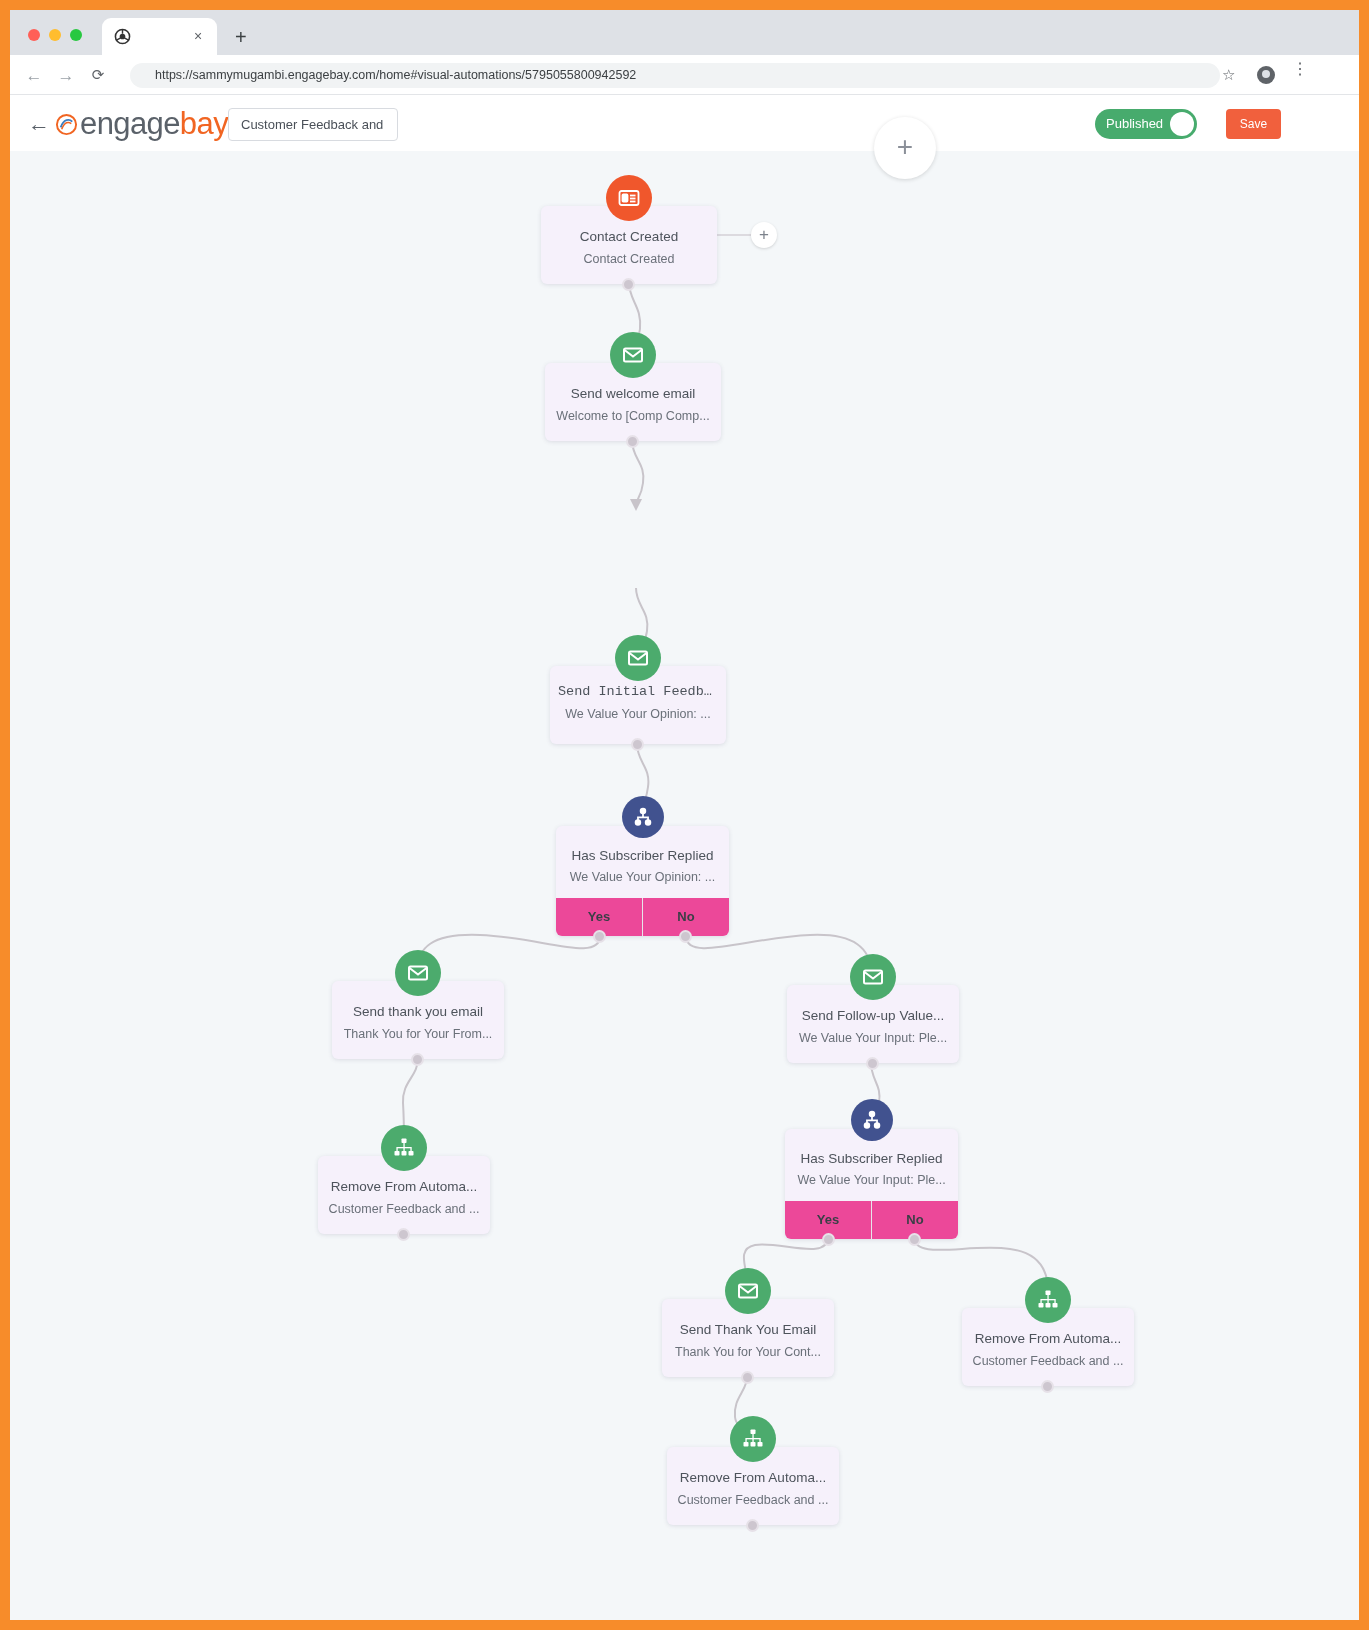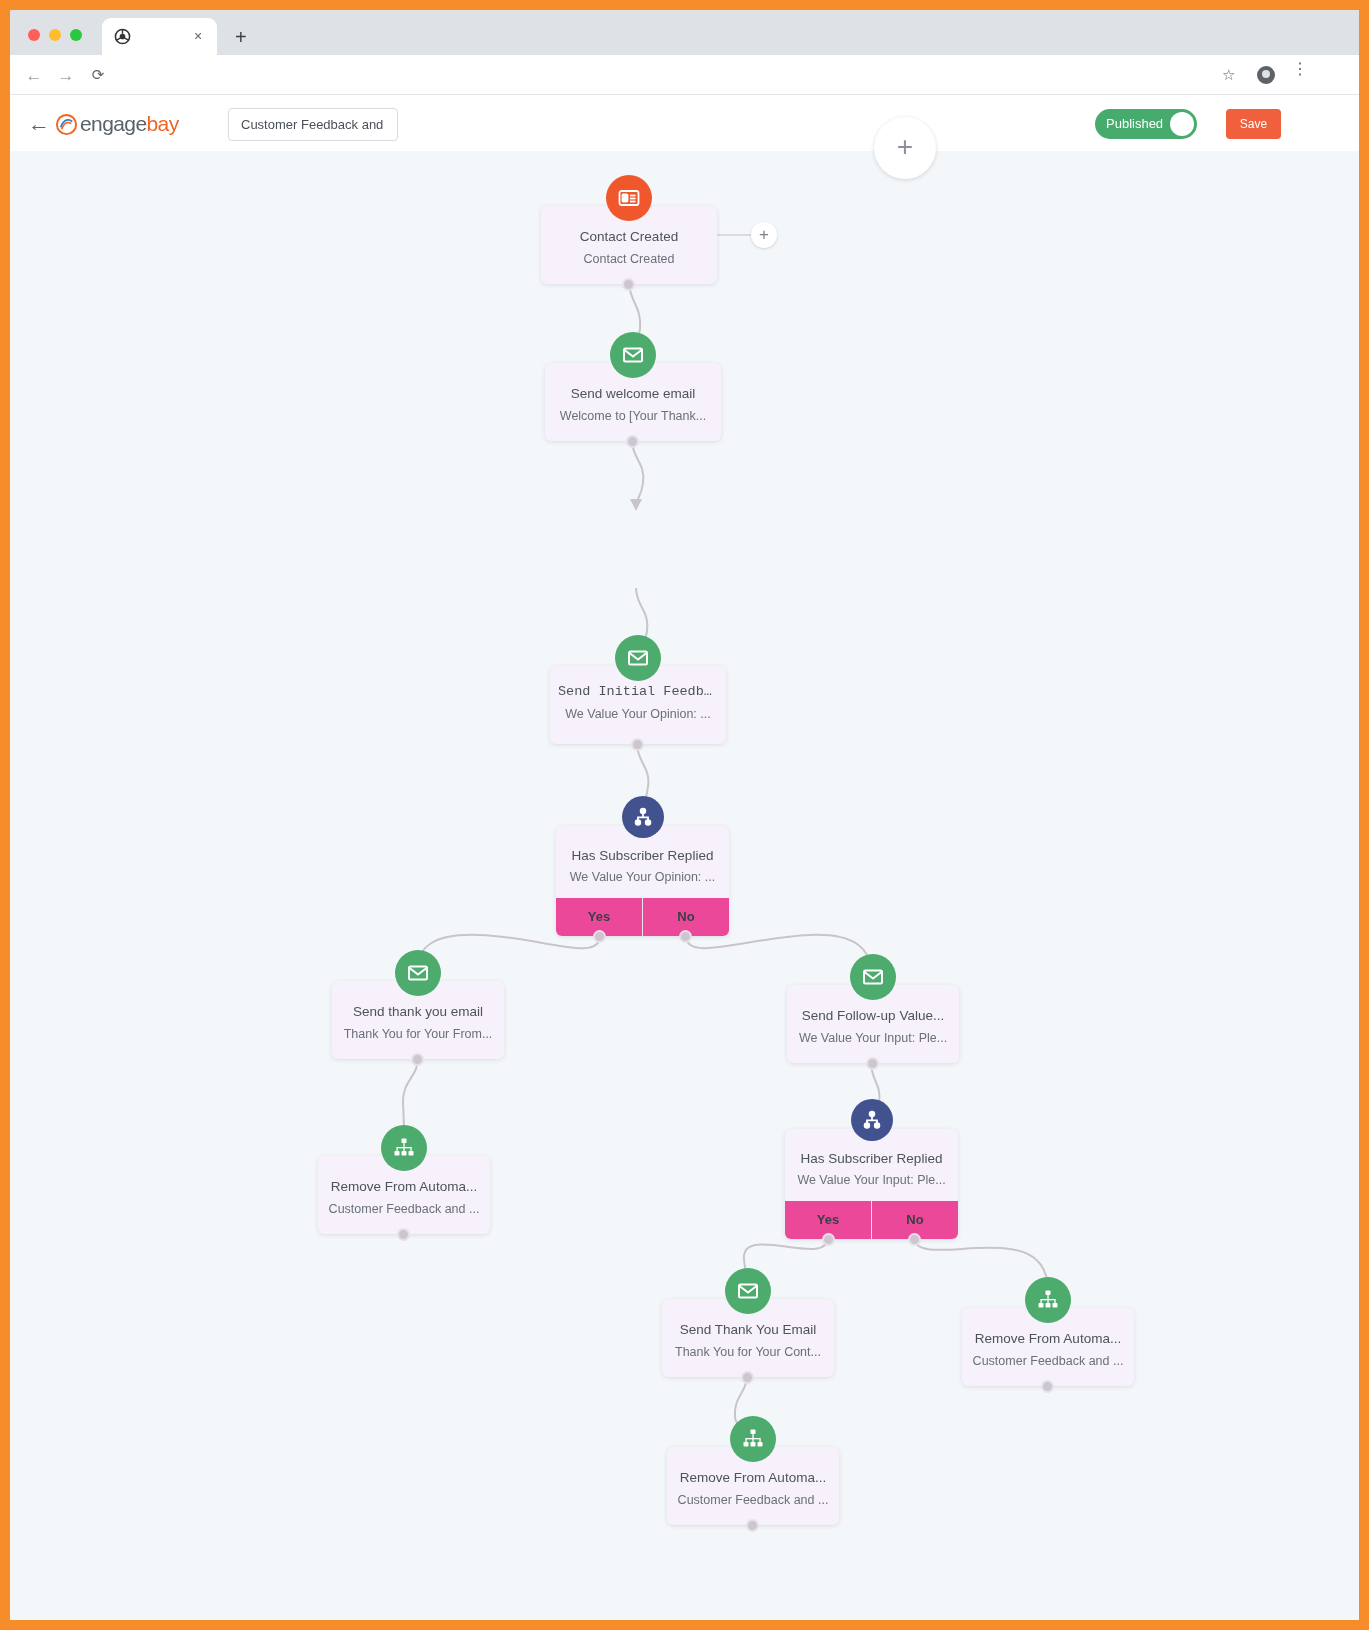--- a/index.html
+++ b/index.html
@@ -80,21 +80,21 @@
   .apphead {
     position: absolute; left: 0; top: 86px; width: 1349px; height: 55px;
     background: #fff;
   }
   .back-arrow {
     position: absolute; left: 15px; top: 15px; width: 28px; height: 26px;
     font-size: 22px; color: #5a6169; line-height: 26px; text-align: center; cursor: pointer;
   }
   .logo { position: absolute; left: 45px; top: 11px; height: 34px; display: flex; align-items: center; }
   .logo-mark { width: 23px; height: 23px; margin-right: 2px; }
-  .logo-txt { font-size: 21px; letter-spacing: -0.6px; }
+  .logo-txt { font-size: 31px; letter-spacing: -0.6px; }
   .logo-txt .a { color: #5a6169; }
   .logo-txt .b { color: #f16522; }
   .namebox {
     position: absolute; left: 218px; top: 12px; width: 170px; height: 33px;
     border: 1px solid #d8dbe0; border-radius: 4px; background: #fff;
     font-size: 13px; color: #4a5058; padding: 0 12px; line-height: 31px;
     white-space: nowrap; overflow: hidden;
   }
   .toggle {
     position: absolute; left: 1085px; top: 13px; width: 102px; height: 30px;
@@ -196,20 +196,23 @@
       </svg>
       <div class="tab-close">×</div>
     </div>
     <div class="tab-new">+</div>
   </div>
 
   <div class="omnibar">
     <div class="nav-ic nav-back">←</div>
     <div class="nav-ic nav-fwd">→</div>
     <div class="nav-ic nav-rel">⟳</div>
+    <div class="urlbox">
+      <div class="urltext">https://sammymugambi.engagebay.com/home#visual-automations/5795055800942592</div>
+    </div>
     <div class="star">☆</div>
     <div class="avatar-ic"></div>
     <div class="kebab">⋮</div>
   </div>
 
   <div class="apphead">
     <div class="back-arrow">←</div>
     <div class="logo">
       <svg class="logo-mark" viewBox="0 0 24 24">
         <circle cx="12" cy="12" r="10" fill="none" stroke="#f16522" stroke-width="2"></circle>
@@ -291,21 +294,21 @@
     <div class="plus-small" style="left:741px; top:71px;">+</div>
 
     <div class="node" style="left:535px; top:212px; width:176px; height:78px;">
       <div class="node-icon ic-green" style="top:-31px; width:46px; height:46px;">
         <svg width="24" height="24" viewBox="0 0 24 24" fill="none" stroke="#fff" stroke-width="2">
           <rect x="3" y="5.5" width="18" height="13" rx="1.5"></rect>
           <path d="M3.5 7 L12 13.5 L20.5 7"></path>
         </svg>
       </div>
       <div class="node-title" style="margin-top:23px;">Send welcome email</div>
-      <div class="node-sub" style="margin-top:8px;">Welcome to [Your Thank...</div>
+      <div class="node-sub" style="margin-top:8px;">Welcome to [Comp Comp...</div>
       <div class="port" style="left:81px; bottom:-7px;"></div>
     </div>
 
 
     <div class="node" style="left:540px; top:515px; width:176px; height:78px;">
       <div class="node-icon ic-green" style="top:-31px; width:46px; height:46px;">
         <svg width="24" height="24" viewBox="0 0 24 24" fill="none" stroke="#fff" stroke-width="2">
           <rect x="3" y="5.5" width="18" height="13" rx="1.5"></rect>
           <path d="M3.5 7 L12 13.5 L20.5 7"></path>
         </svg>

